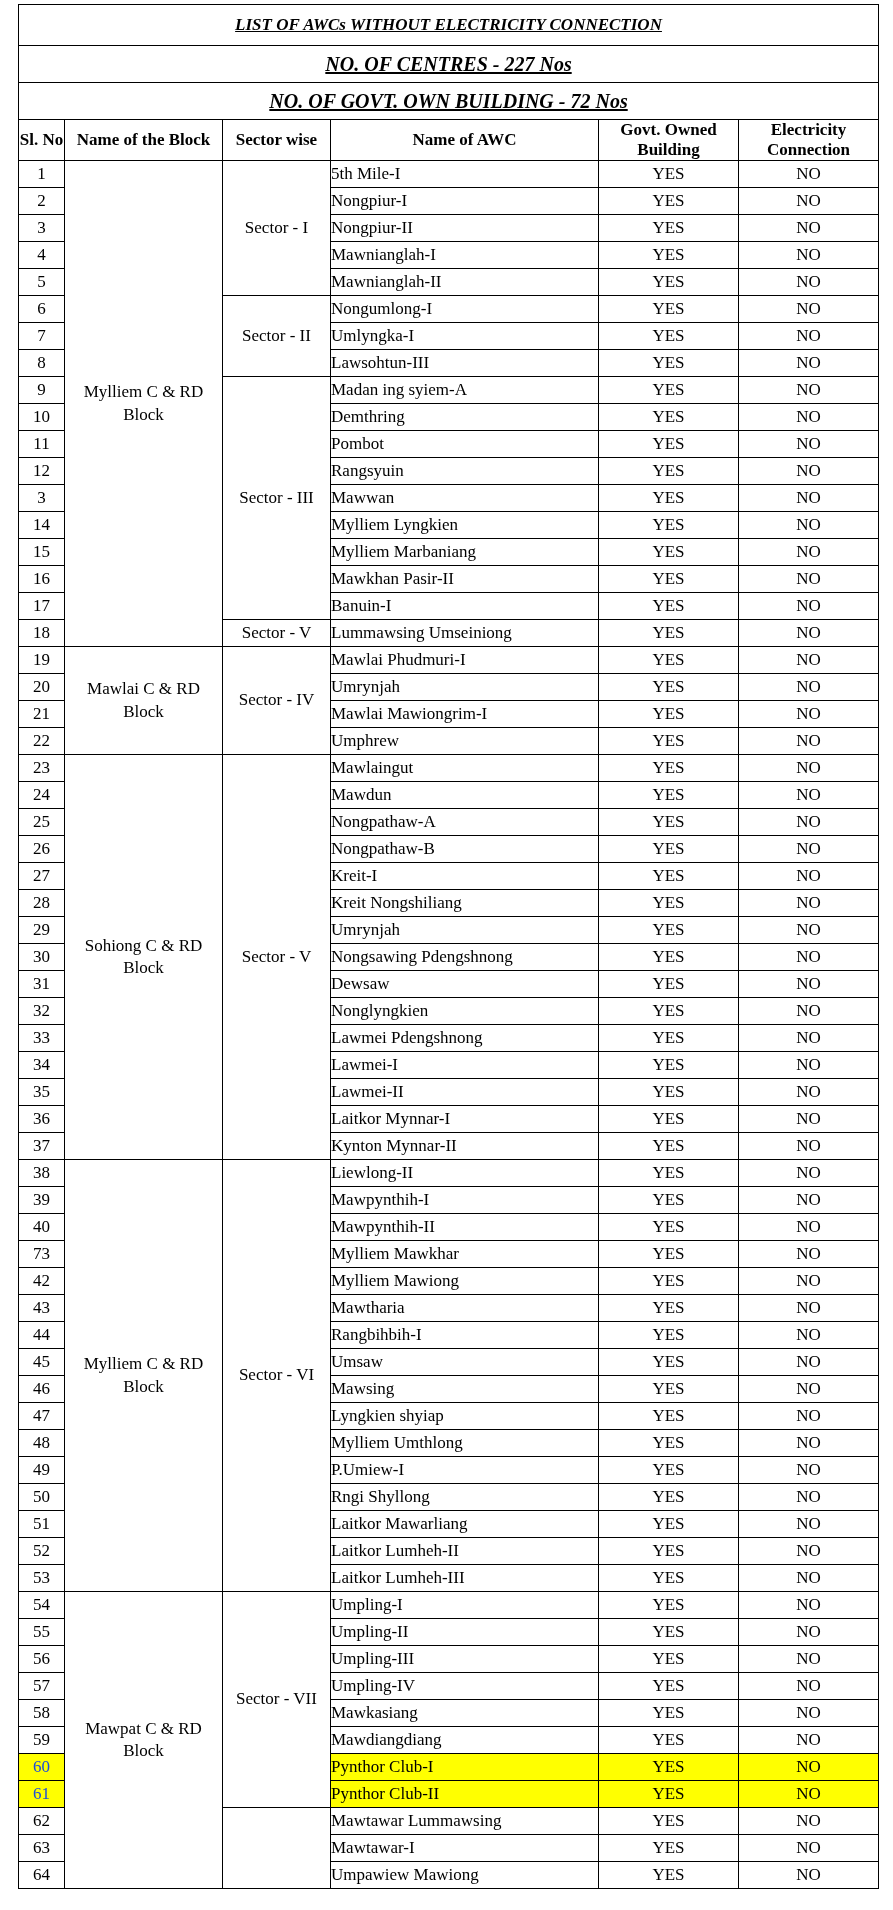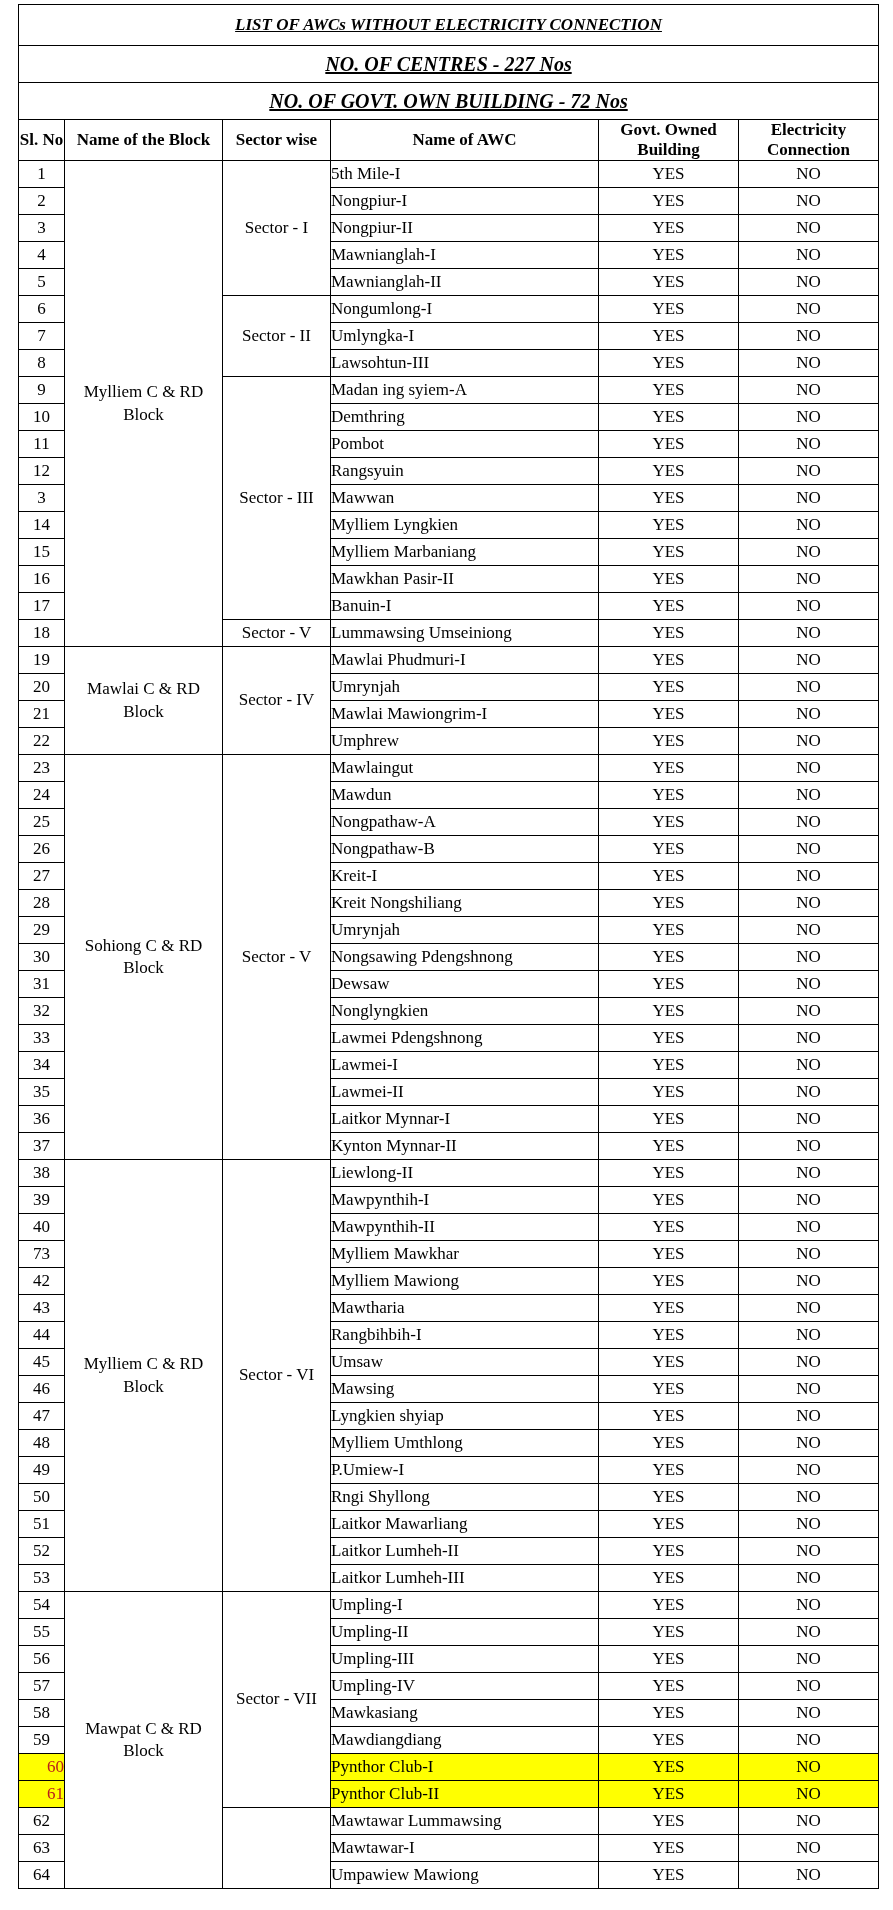--- a/index.html
+++ b/index.html
@@ -59,22 +59,21 @@
     font-size: 17px;
   }
   td.mid {
     text-align: center;
     font-size: 17px;
   }
   tr.hl td {
     background: #ffff00;
   }
   tr.hl td.sl {
-    color: #b91c1c;
-    text-align: right;
+    color: #1d4ed8;
   }
   .col-sl { width: 46px; }
   .col-block { width: 158px; }
   .col-sector { width: 108px; }
   .col-awc { width: 268px; }
   .col-gov { width: 140px; }
   .col-elec { width: 140px; }
   .clipped {
     overflow: hidden;
     height: 14px;

